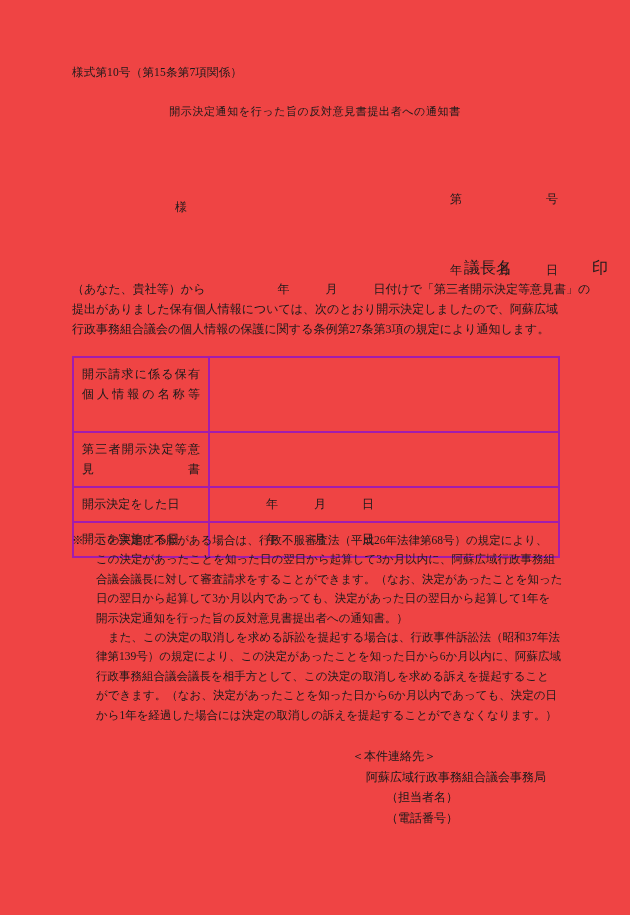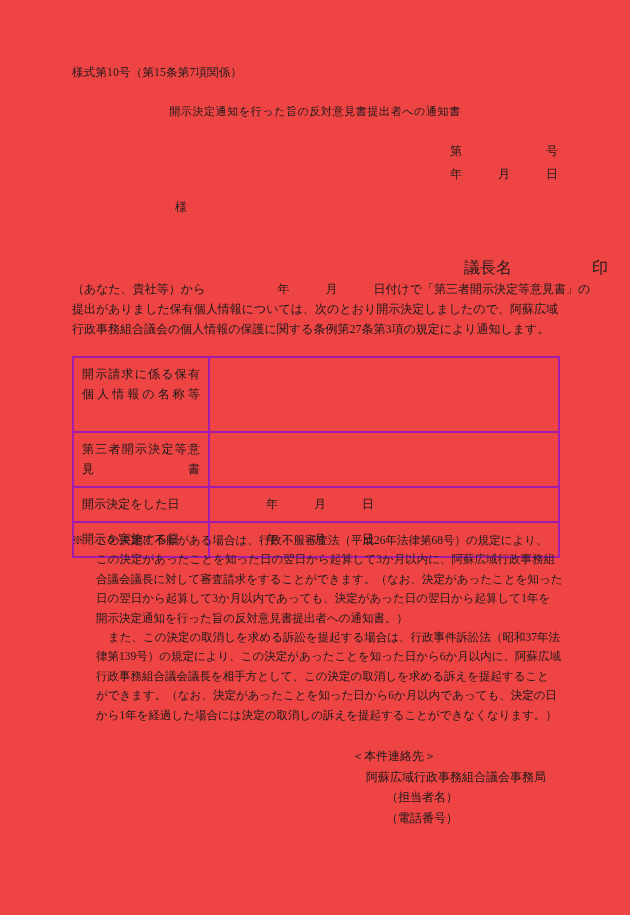--- a/index.html
+++ b/index.html
@@ -44,21 +44,21 @@
 
   
   .meta-block {
     position: absolute;
     right: 72px;
     top: 140px;
     font-size: 12px;
     line-height: 23px;
     text-align: left;
   }
-  .meta-row { white-space: pre; }
+  .meta-row { white-space: pre; margin-top: 48px; }
 
   .addressee {
     position: absolute;
     left: 175px;
     top: 199px;
     font-size: 12px;
     white-space: nowrap;
   }
   .signer {
     position: absolute;

